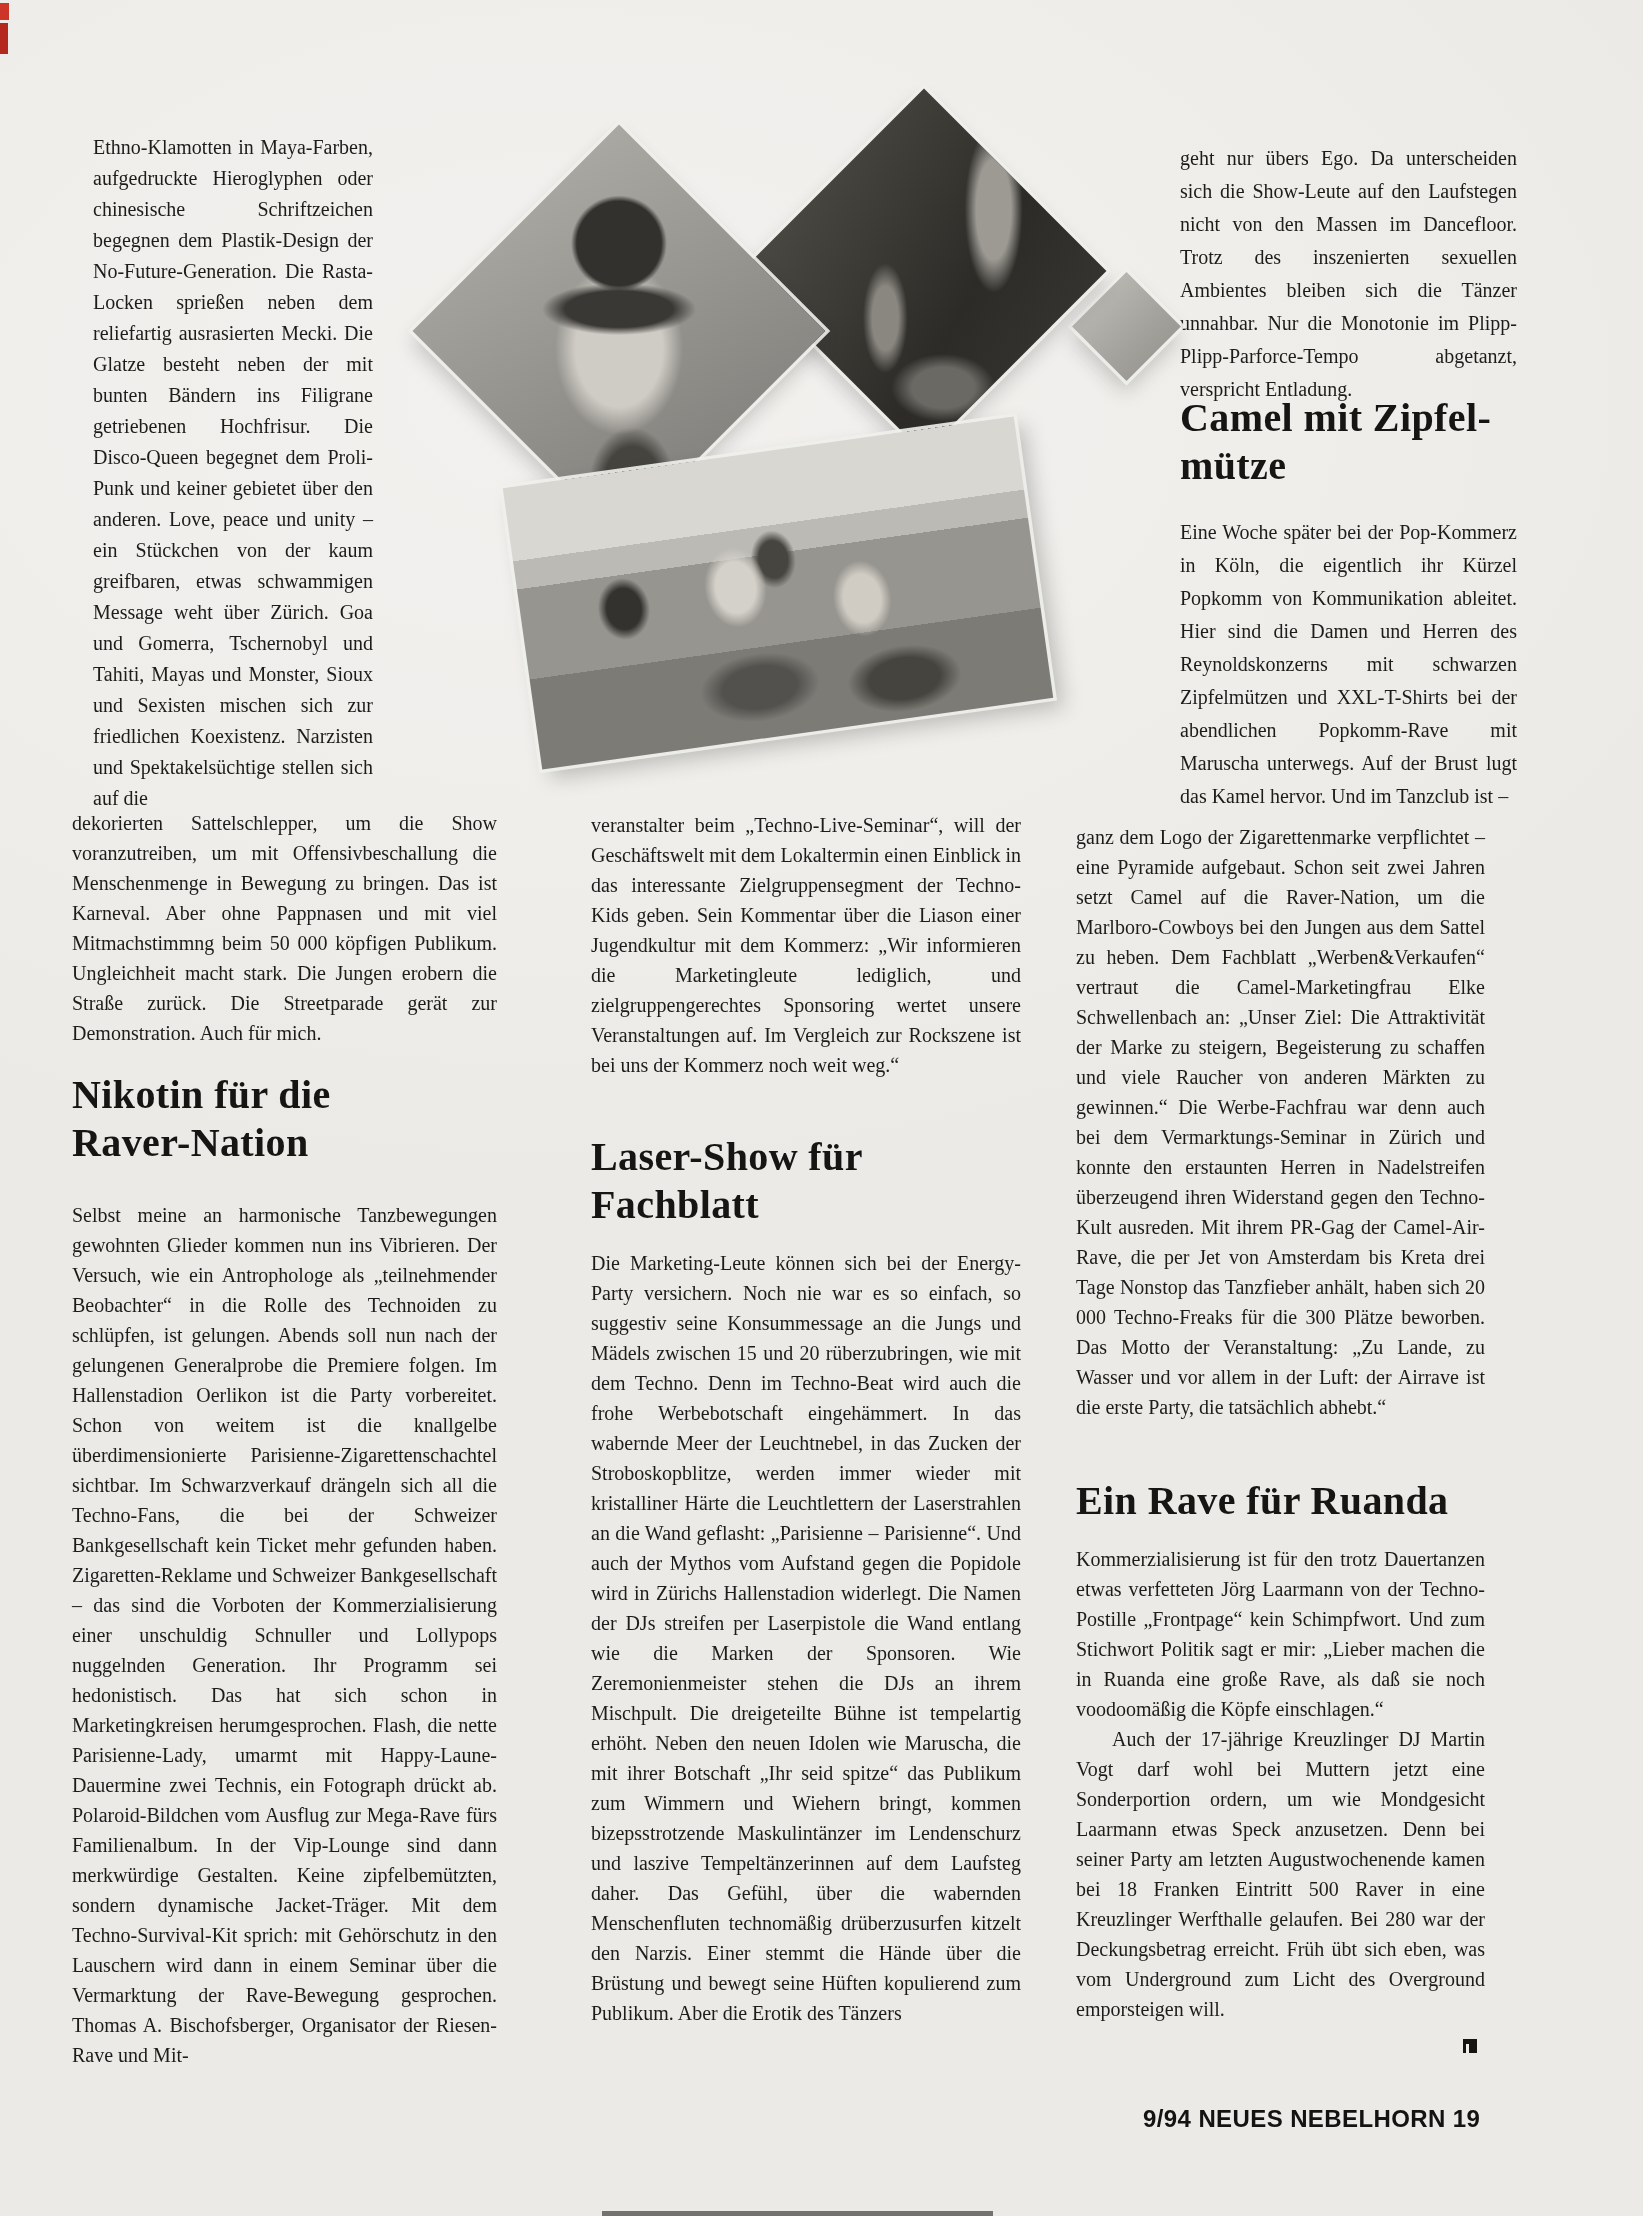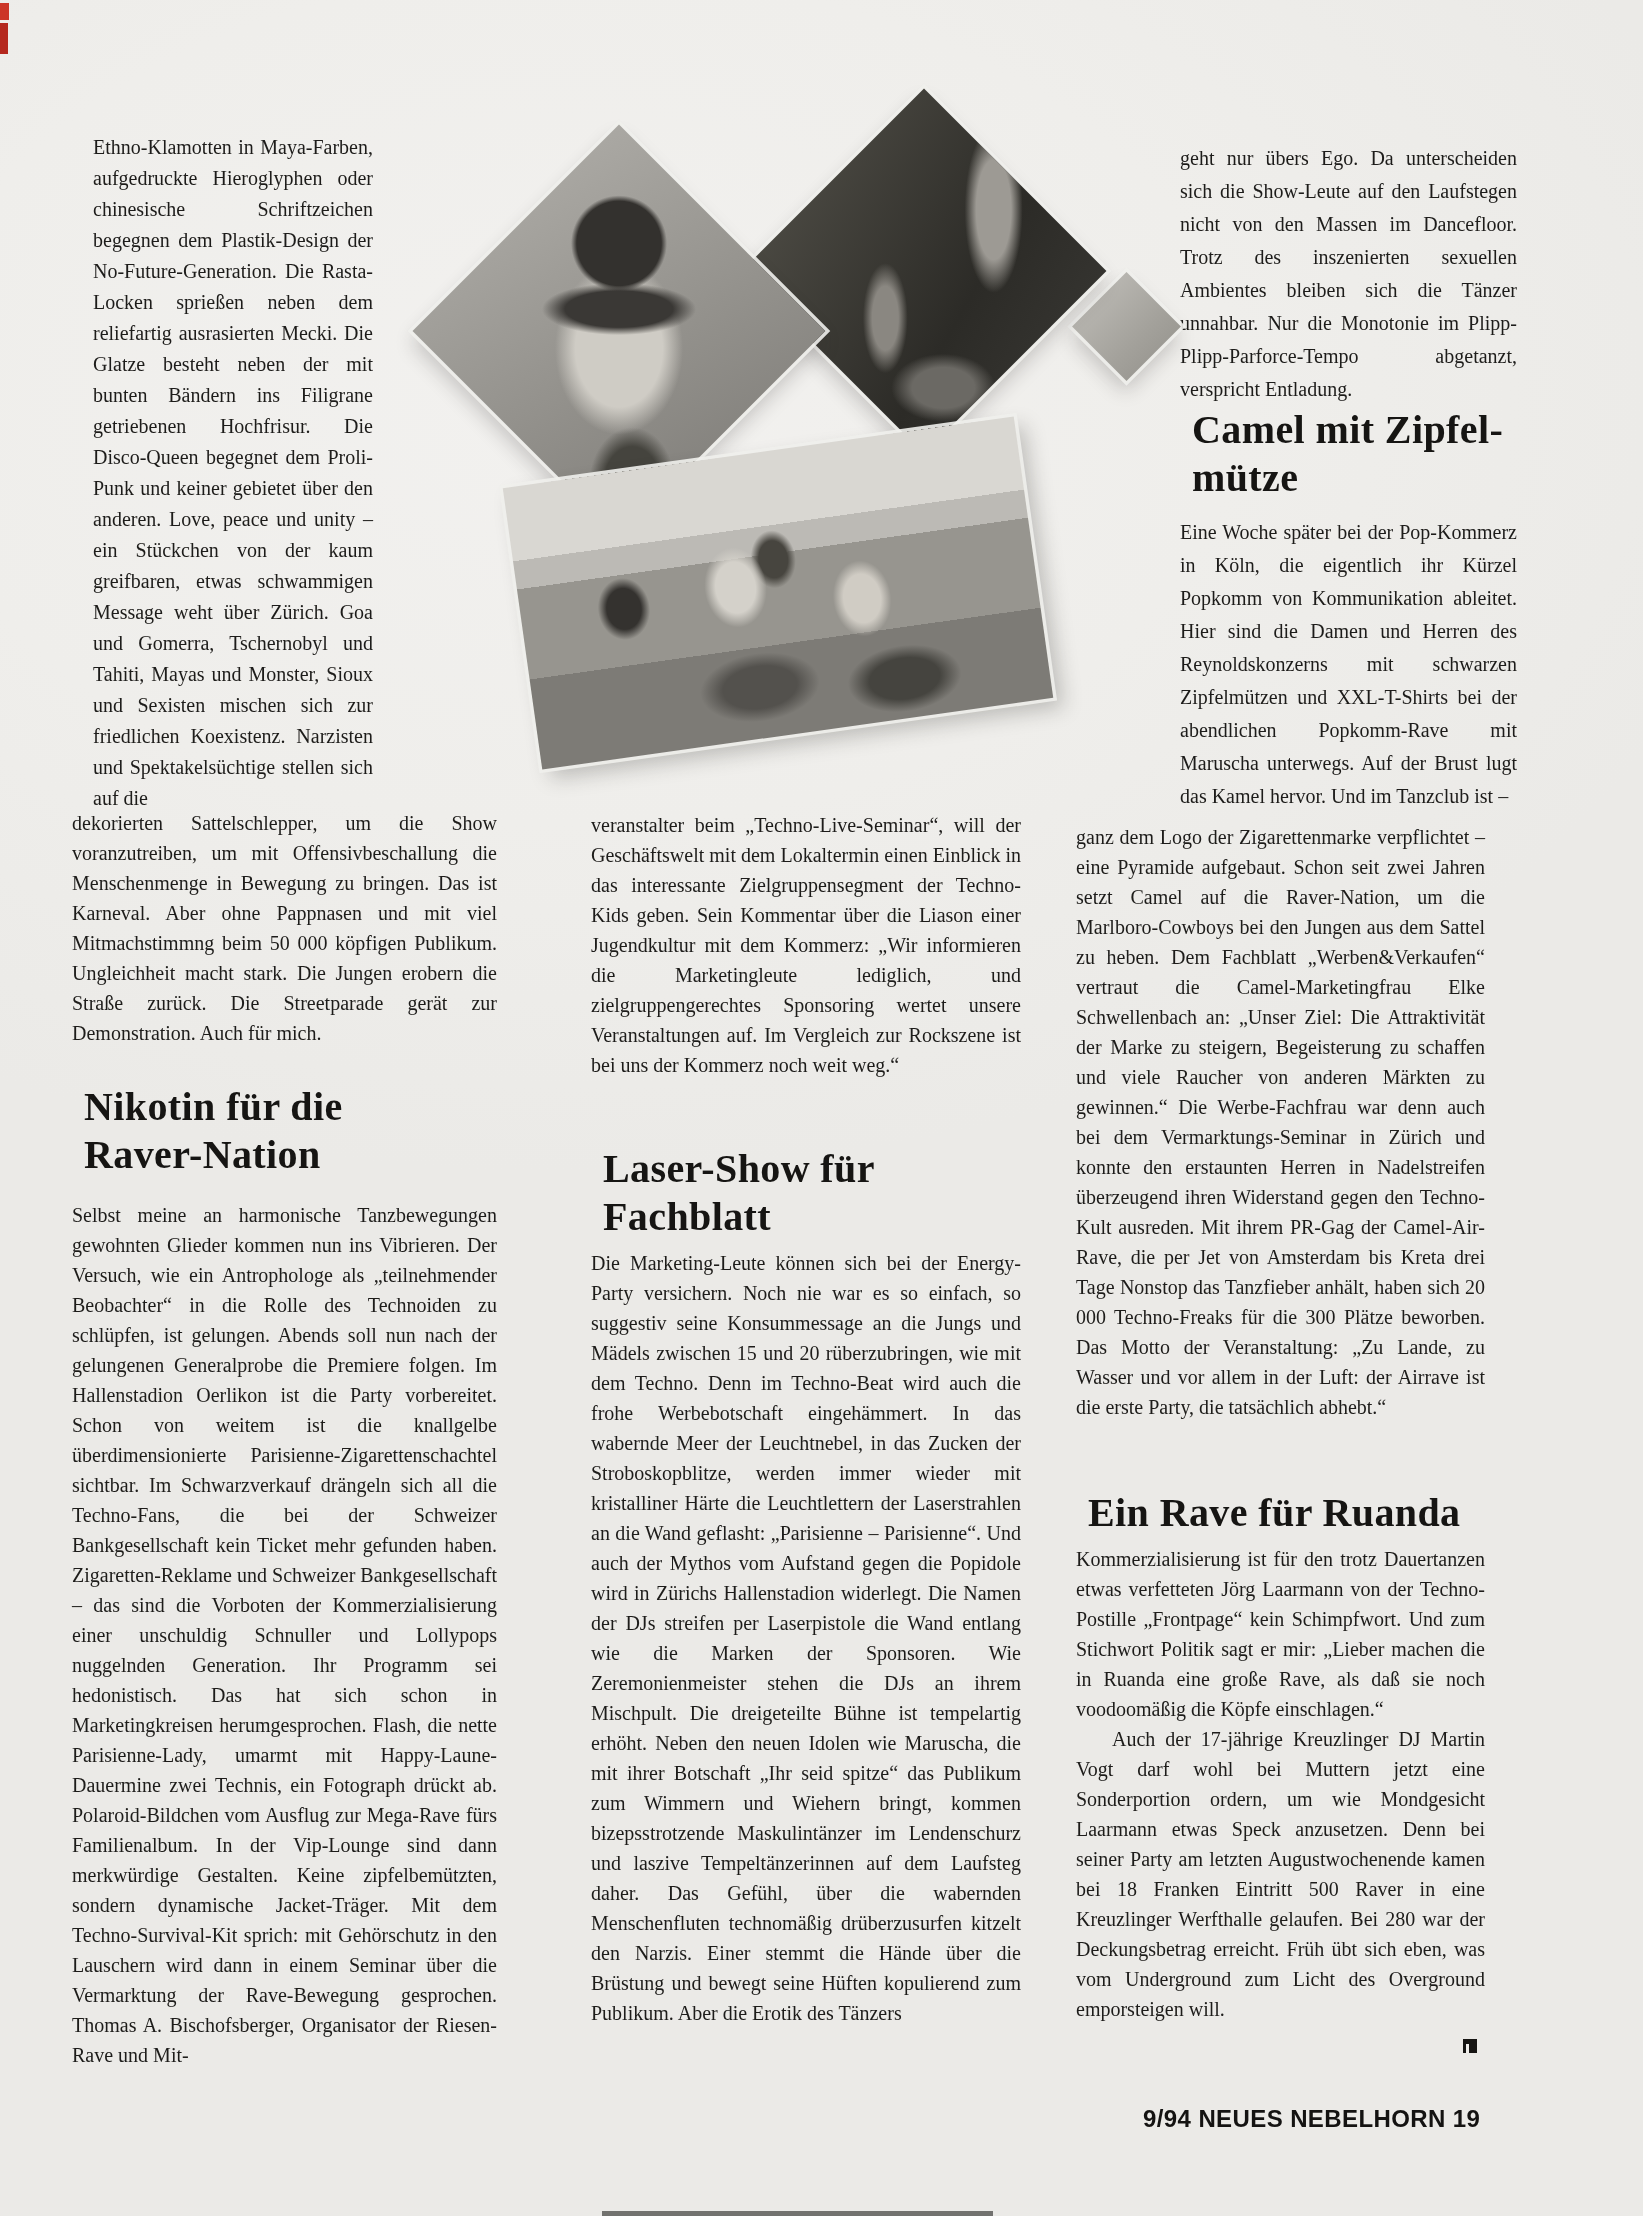--- a/index.html
+++ b/index.html
@@ -19,21 +19,21 @@
   .mid-body{left:591px;top:1248px;width:430px;}
   .body-lg{font-size:20px;line-height:33px;}
   .intro-right{left:1180px;top:142px;width:337px;}
   .right-intro2{left:1180px;top:516px;width:337px;}
   .right-cont{left:1076px;top:822px;width:409px;}
   .ruanda{left:1076px;top:1544px;width:409px;}
   .ruanda p{margin:0;}
   .ruanda .p2{text-indent:36px;}
   
   .hl{
-    position:absolute;margin:12px;font-family:"Liberation Serif",serif;
+    position:absolute;margin:0;font-family:"Liberation Serif",serif;
     font-weight:bold;font-size:40px;line-height:48px;letter-spacing:0.4px;color:#161513;
   }
   .hl-nikotin{left:72px;top:1071px;}
   .hl-laser{left:591px;top:1133px;}
   .hl-camel{left:1180px;top:394px;}
   .hl-ruanda{left:1076px;top:1477px;}
   
   .piece{position:absolute;transform:rotate(45deg);overflow:hidden;
          box-shadow:0 0 0 3.4px rgba(240,239,236,.9), 6.9px 8.6px 19px rgba(40,38,35,.22);}
   .inner{position:absolute;left:-25%;top:-25%;width:150%;height:150%;transform:rotate(-45deg);}

